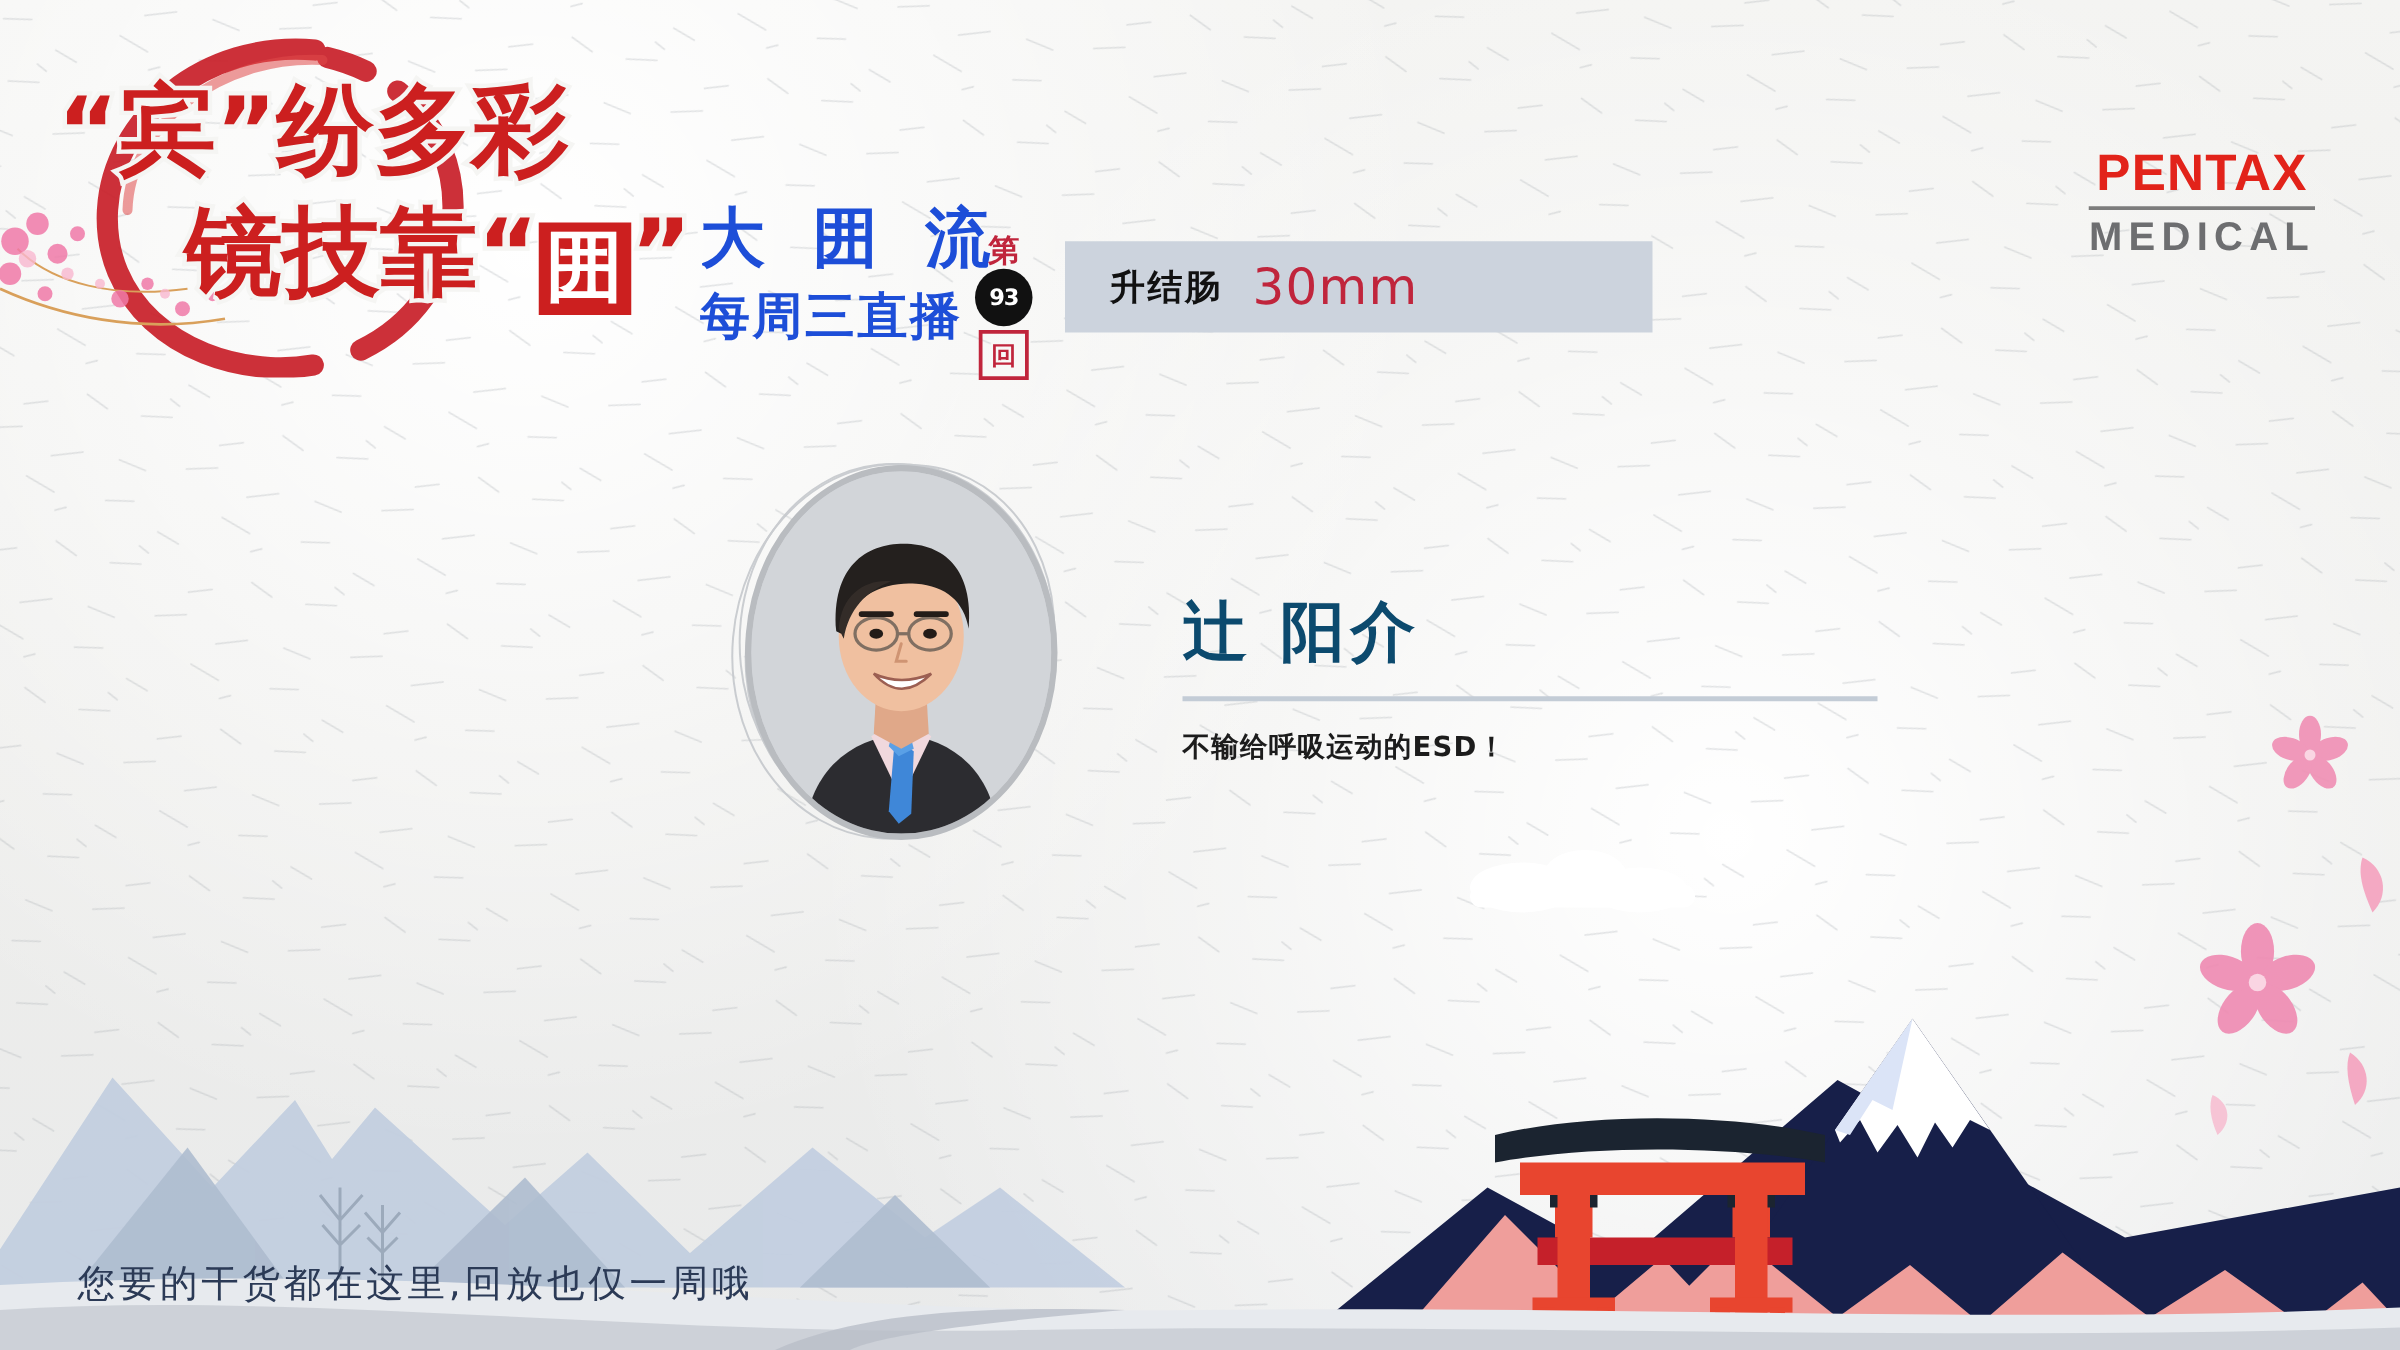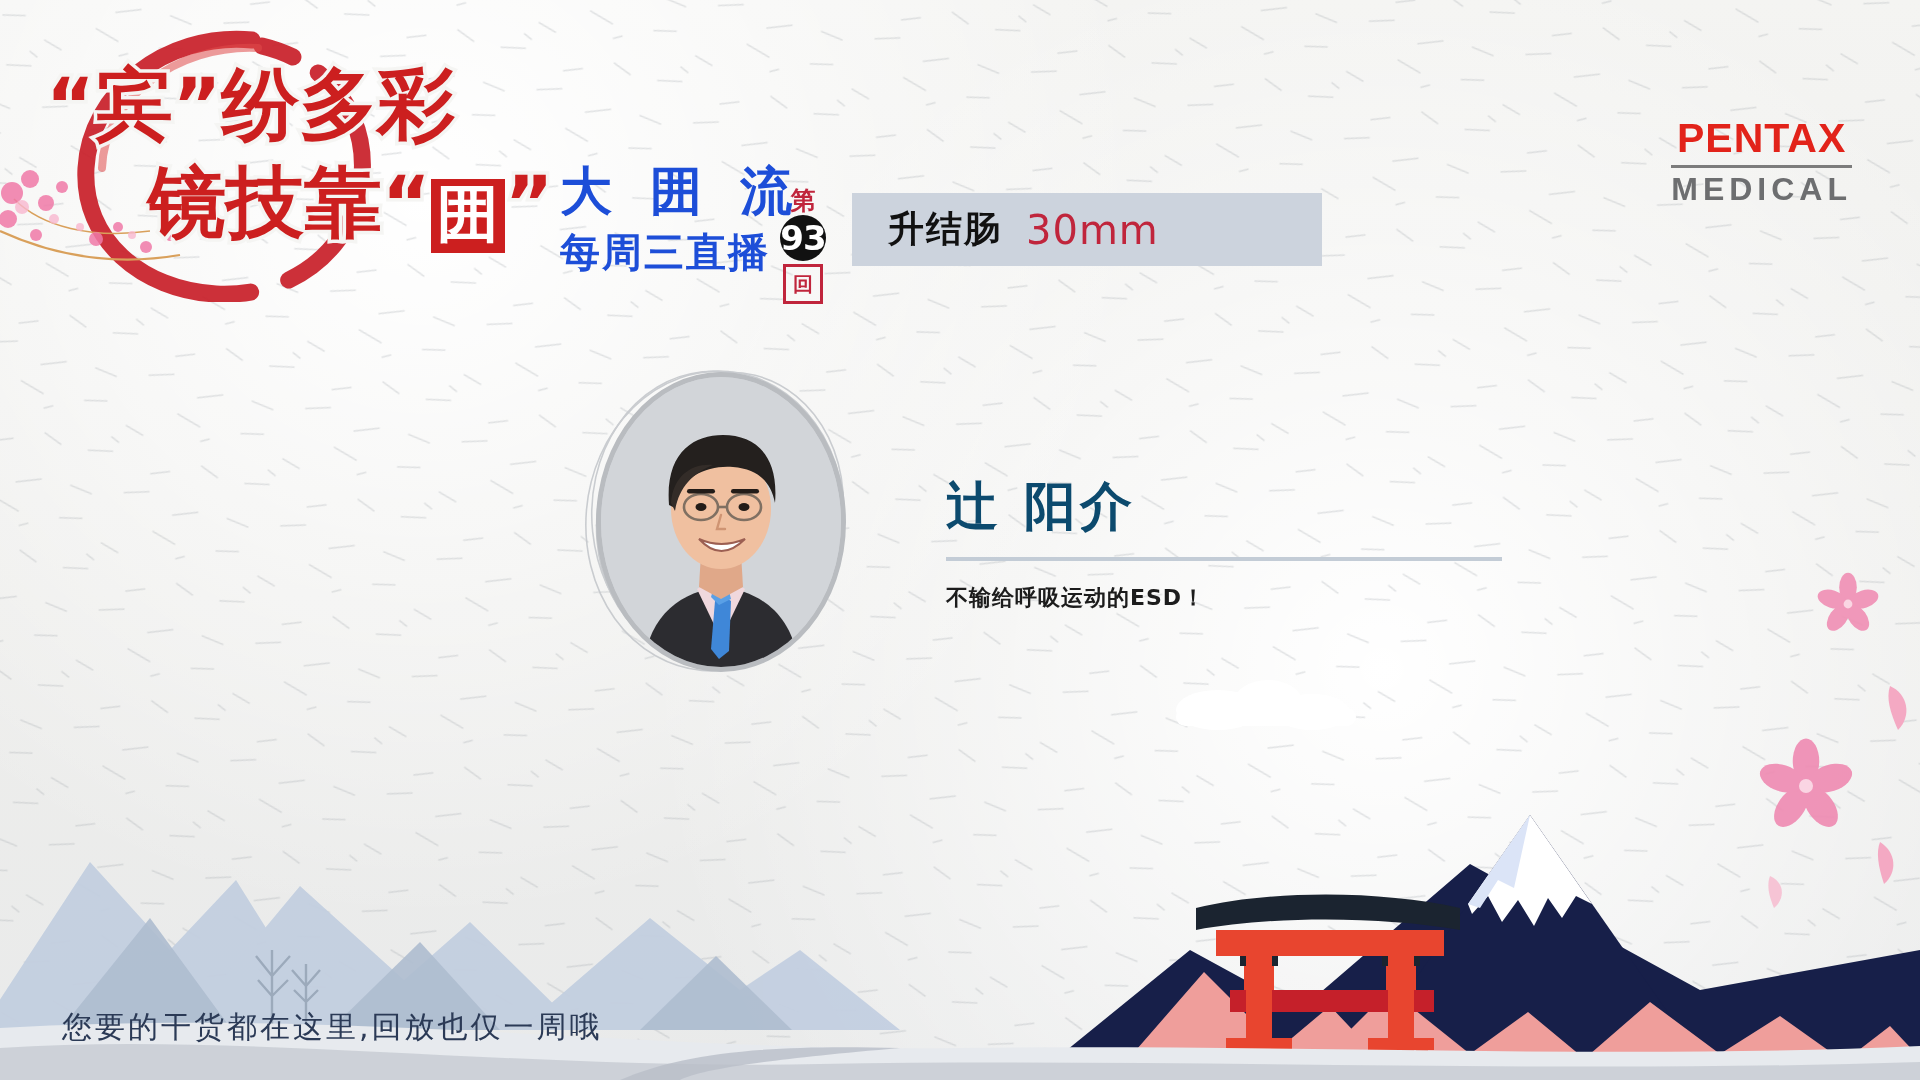--- a/index.html
+++ b/index.html
@@ -44,36 +44,36 @@
   
   .series{position:absolute;left:560px;top:164px;width:300px;color:#1d4ed8;}
   .series-main{font-size:52px;font-weight:bold;letter-spacing:10px;line-height:1.06;}
   .series-sub{font-size:40px;font-weight:bold;letter-spacing:2px;margin-top:6px;}
 
   
   .ep{position:absolute;left:775px;top:188px;width:56px;text-align:center;}
   .ep-dai{font-size:25px;font-weight:bold;color:#c0253c;line-height:1;}
   .ep-num{
     width:46px;height:46px;border-radius:50%;background:#111;color:#fff;
-    font-size:34px;font-weight:bold;display:flex;align-items:center;
+    font-size:18px;font-weight:bold;display:flex;align-items:center;
     justify-content:center;margin:2px auto 0;letter-spacing:-1px;
   }
   .ep-kai{
     width:34px;height:34px;border:3px solid #c0253c;color:#c0253c;
     font-size:20px;font-weight:bold;display:flex;align-items:center;
     justify-content:center;margin:3px auto 0;
   }
 
   
   .banner{
     position:absolute;left:852px;top:193px;height:73px;min-width:470px;
     background:#ccd3dd;display:flex;align-items:center;padding:0 36px;
     box-sizing:border-box;
   }
-  .banner-site{font-size:36px;font-weight:bold;color:#111;letter-spacing:2px;}
+  .banner-site{font-size:28px;font-weight:bold;color:#111;letter-spacing:2px;}
   .banner-size{font-size:40px;font-weight:normal;color:#c0253c;margin-left:24px;letter-spacing:1px;}
 
   
   .logo{position:absolute;right:68px;top:118px;text-align:center;}
   .logo-pentax{
     font-size:41px;font-weight:bold;color:#e2231a;letter-spacing:1px;
     line-height:1;font-family:"Liberation Sans",sans-serif;
   }
   .logo-rule{height:3px;background:#7c7c7c;margin:6px 0 5px;}
   .logo-medical{

